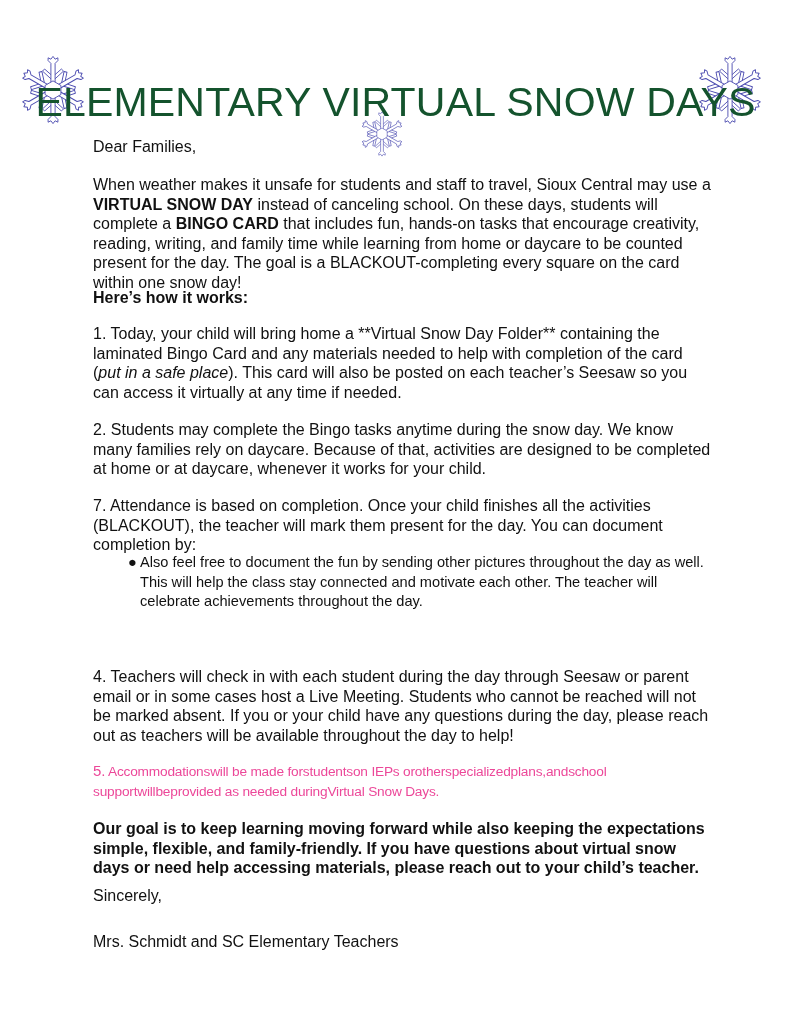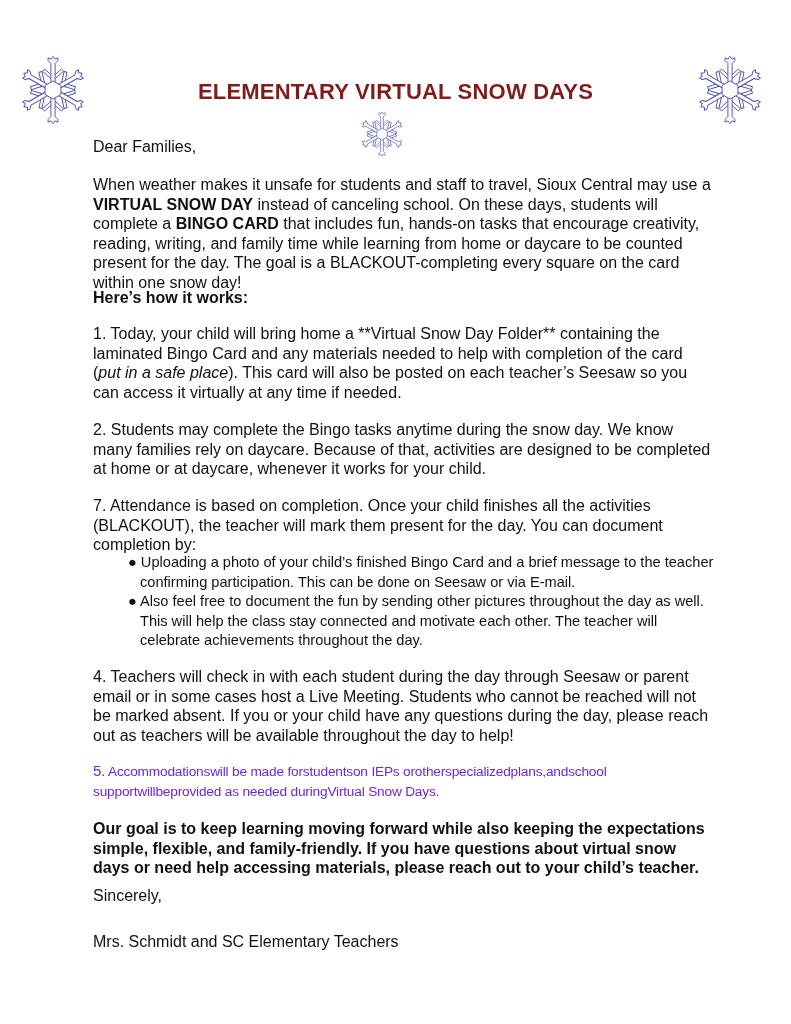--- a/index.html
+++ b/index.html
@@ -1,24 +1,24 @@
 <!DOCTYPE html>
 <html><head>
 <meta charset="utf-8">
 <style>
   html, body { margin: 0; padding: 0; background: #ffffff; }
   body { width: 791px; height: 1024px; position: relative; overflow: hidden;
          font-family: "Liberation Sans", sans-serif; color: #111; }
   .snow { position: absolute; }
   .title { position: absolute; left: 0; width: 791px; top: 79px; text-align: center;
-           font-weight: bold; font-size: 22px; letter-spacing: 0.2px; color: #7f1d1d; }
+           font-weight: normal; font-size: 41px; letter-spacing: 0.2px; color: #14532d; }
   .txt { position: absolute; left: 93px; width: 620px; font-size: 16px; line-height: 19.5px; }
   .bullets { position: absolute; left: 115px; width: 600px; font-size: 14.6px; line-height: 19.5px; }
   .bullet-item { position: relative; padding-left: 25px; text-indent: -12px; margin: 0; }
-  .p5 { position: absolute; left: 93px; width: 620px; font-size: 13.7px; line-height: 19.5px; color: #6d28d9; letter-spacing: -0.2px; }
+  .p5 { position: absolute; left: 93px; width: 620px; font-size: 13.7px; line-height: 19.5px; color: #ec4899; letter-spacing: -0.2px; }
   b { font-weight: bold; }
   i { }
 </style>
 </head>
 <body>
 
 <svg width="0" height="0" style="position:absolute">
   <defs>
     <g id="flake-arm">
       <path d="M-3,-8 L-3,-38 L-7,-42 L-7,-46 L-3,-44 L0,-48 L3,-44 L7,-46 L7,-42 L3,-38 L3,-8 Z" fill="none" stroke="#4b4bb0" stroke-width="1.3" stroke-linejoin="round"></path>
@@ -66,21 +66,20 @@
 
 <div class="txt" style="top:324px;">
   <span>1. Today, your child will bring home a **Virtual Snow Day Folder** containing the laminated Bingo Card and any materials needed to help with completion of the card (</span><i>put in a safe place</i><span>). This card will also be posted on each teacher’s Seesaw so you can access it virtually at any time if needed.</span>
 </div>
 
 <div class="txt" style="top:420px;">2. Students may complete the Bingo tasks anytime during the snow day. We know many families rely on daycare. Because of that, activities are designed to be completed at home or at daycare, whenever it works for your child.</div>
 
 <div class="txt" style="top:496px;">7. Attendance is based on completion. Once your child finishes all the activities (BLACKOUT), the teacher will mark them present for the day. You can document completion by:</div>
 
 <div class="bullets" style="top:553px;">
-  <p class="bullet-item">● Uploading a photo of your child’s finished Bingo Card and a brief message to the teacher confirming participation. This can be done on Seesaw or via E-mail.</p>
   <p class="bullet-item">● Also feel free to document the fun by sending other pictures throughout the day as well. This will help the class stay connected and motivate each other. The teacher will celebrate achievements throughout the day.</p>
 </div>
 
 <div class="txt" style="top:667px;">4. Teachers will check in with each student during the day through Seesaw or parent email or in some cases host a Live Meeting. Students who cannot be reached will not be marked absent. If you or your child have any questions during the day, please reach out as teachers will be available throughout the day to help!</div>
 
 <div class="p5" style="top:761px;">
   <span style="font-size:15px;">5.</span>
   <span>Accommodationswill be made forstudentson IEPs orotherspecializedplans,andschool supportwillbeprovided as needed duringVirtual Snow Days.</span>
 </div>
 

